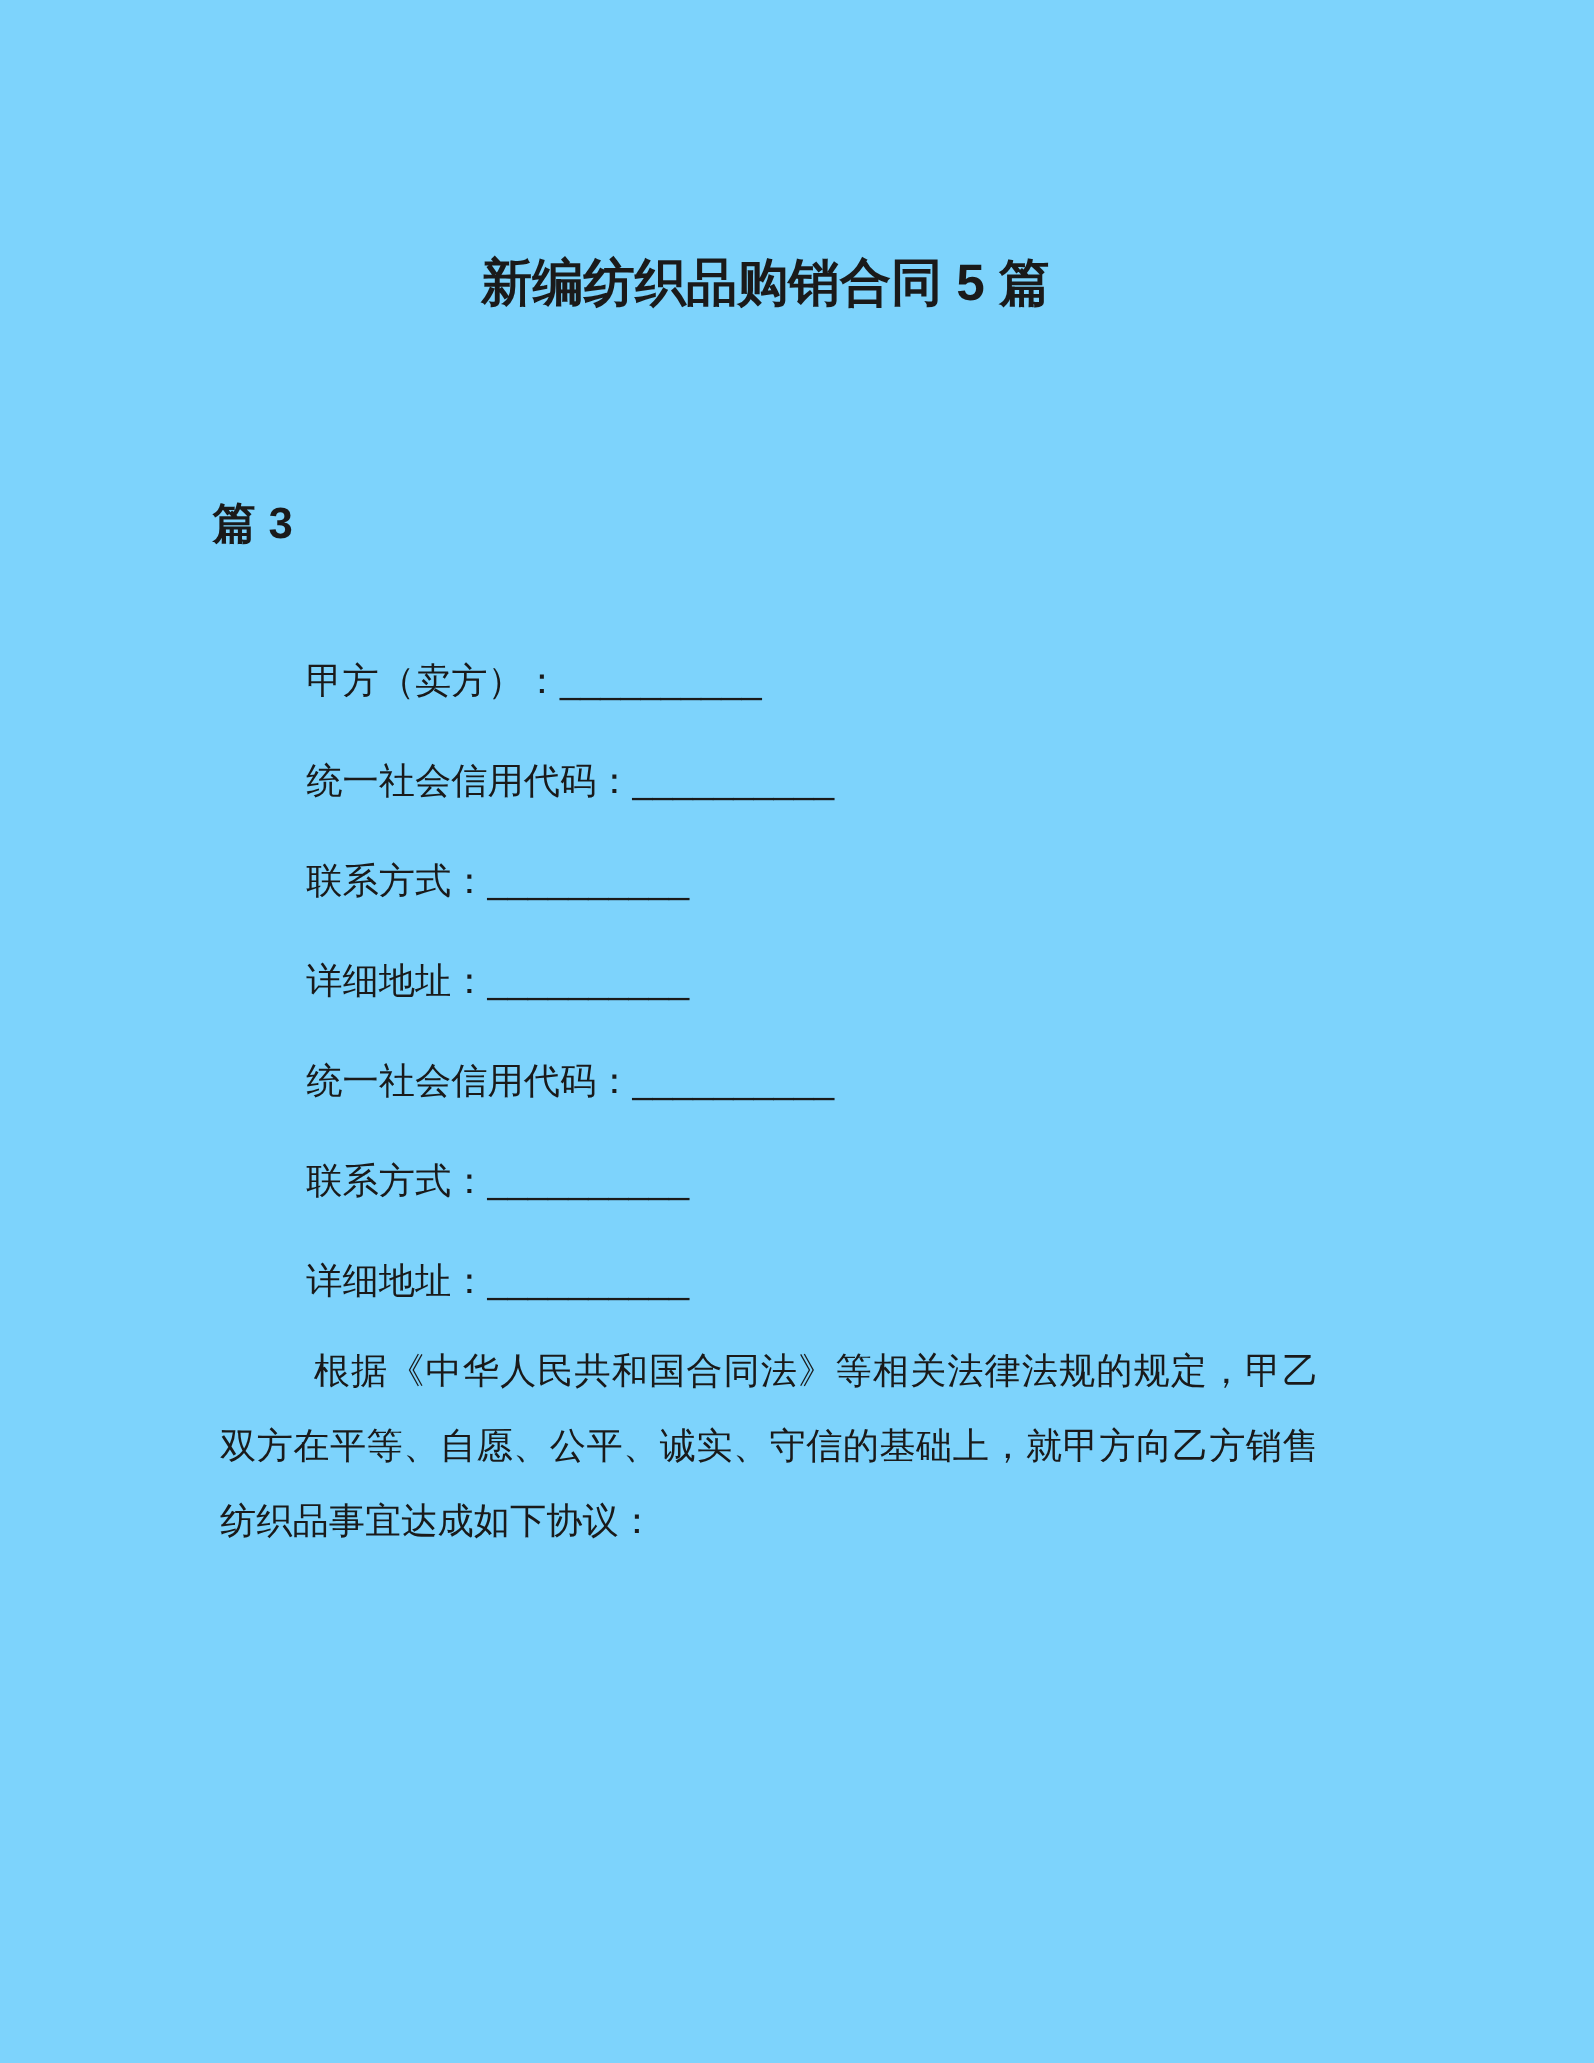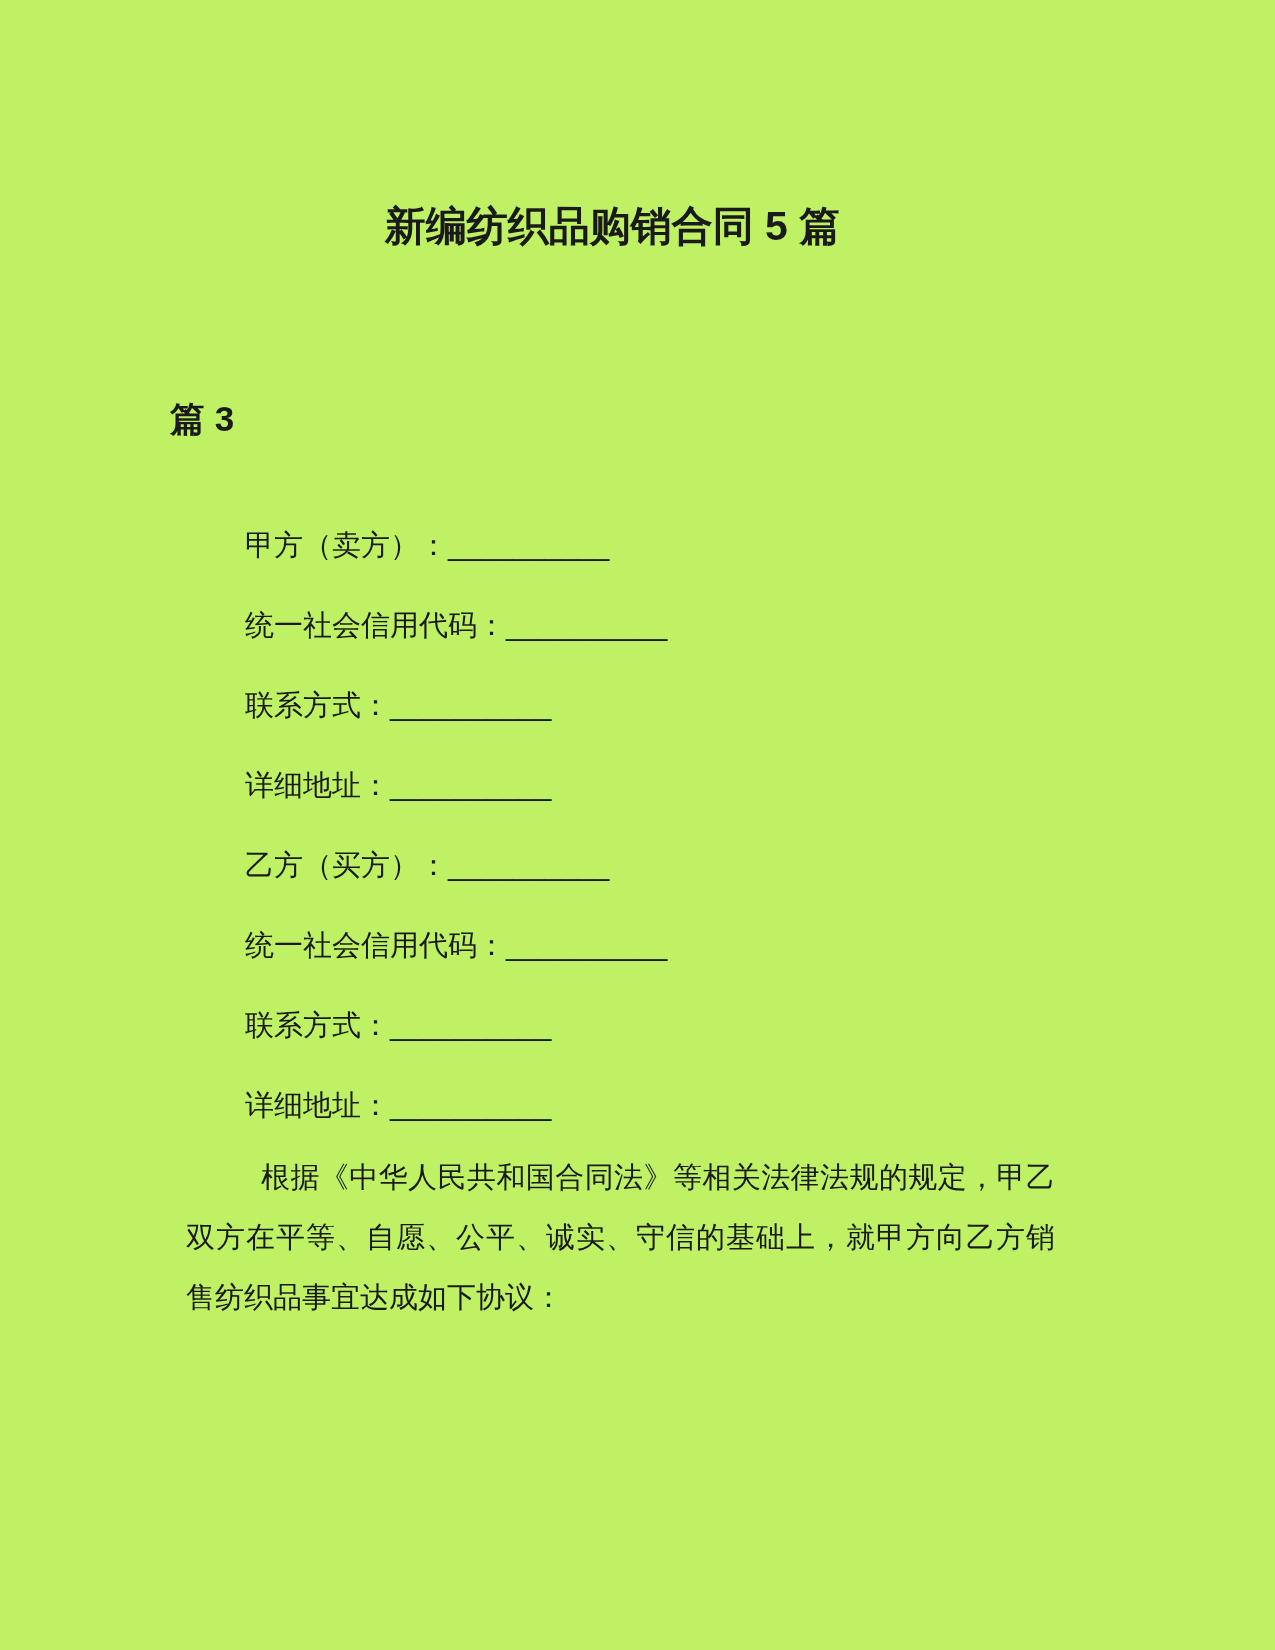--- a/index.html
+++ b/index.html
@@ -4,21 +4,21 @@
 <style>
   html, body {
     margin: 0;
     padding: 0;
     background: #ffffff;
   }
   .page {
     position: relative;
     width: 1275px;
     height: 1650px;
-    background: #bef264;
+    background: #7dd3fc;
     color: #1a1a1a;
     font-family: "Liberation Sans", sans-serif;
     overflow: hidden;
   }
   .content {
     position: absolute;
     left: 170px;
     top: 0;
     width: 885px;
   }
@@ -50,21 +50,21 @@
     margin-bottom: 0;
   }
   .field-label {
     display: inline;
   }
   .blank {
     display: inline;
     letter-spacing: 0;
   }
   .body-paragraph {
-    margin: 27px 0 0 16px;
+    margin: 27px 0 0 6px;
     font-size: 29px;
     line-height: 60px;
     text-indent: 75px;
     text-align: justify;
   }
 </style>
 </head>
 <body>
 
 <div class="page">
@@ -77,21 +77,20 @@
     <div class="fields">
 
       <p class="field-line"><span class="field-label">甲方（卖方）：</span><span class="blank">__________</span></p>
 
       <p class="field-line"><span class="field-label">统一社会信用代码：</span><span class="blank">__________</span></p>
 
       <p class="field-line"><span class="field-label">联系方式：</span><span class="blank">__________</span></p>
 
       <p class="field-line"><span class="field-label">详细地址：</span><span class="blank">__________</span></p>
 
-      <p class="field-line"><span class="field-label">乙方（买方）：</span><span class="blank">__________</span></p>
 
       <p class="field-line"><span class="field-label">统一社会信用代码：</span><span class="blank">__________</span></p>
 
       <p class="field-line"><span class="field-label">联系方式：</span><span class="blank">__________</span></p>
 
       <p class="field-line"><span class="field-label">详细地址：</span><span class="blank">__________</span></p>
 
     </div>
 
     <p class="body-paragraph">根据《中华人民共和国合同法》等相关法律法规的规定，甲乙双方在平等、自愿、公平、诚实、守信的基础上，就甲方向乙方销售纺织品事宜达成如下协议：</p>

